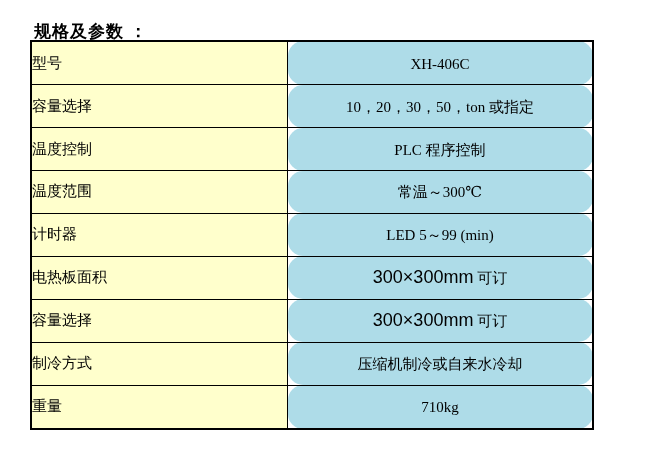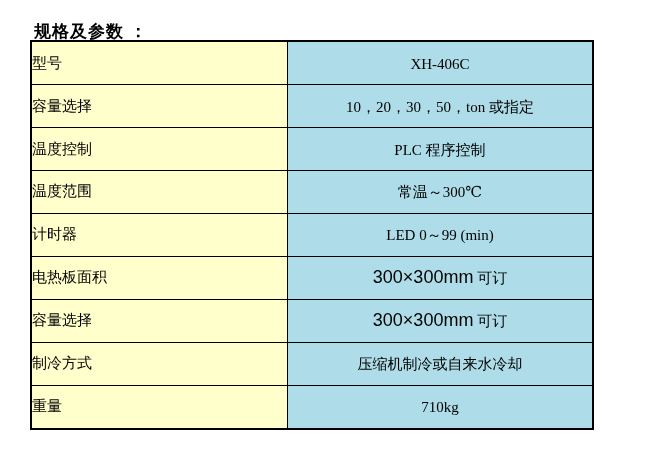--- a/index.html
+++ b/index.html
@@ -47,20 +47,21 @@
     background: var(--label_bg, #ffffcc);
     width: 255px;
     padding-left: 8px;
     text-align: left;
     vertical-align: middle;
   }
   td.value-cell {
     background: var(--value_bg, #aedce8);
     text-align: center;
     vertical-align: middle;
+    border-radius: 15px;
   }
   td.value-cell .sans {
     font-family: "Liberation Sans", "DejaVu Sans", sans-serif;
     font-size: 18px;
   }
 </style>
 </head>
 <body>
 
 <div class="page">
@@ -79,21 +80,21 @@
       <tr>
         <td class="label-cell">温度控制</td>
         <td class="value-cell"><span>PLC 程序控制</span><span class="sans"></span><span></span></td>
       </tr>
       <tr>
         <td class="label-cell">温度范围</td>
         <td class="value-cell"><span>常温～300℃</span><span class="sans"></span><span></span></td>
       </tr>
       <tr>
         <td class="label-cell">计时器</td>
-        <td class="value-cell"><span>LED 0～99 (min)</span><span class="sans"></span><span></span></td>
+        <td class="value-cell"><span>LED 5～99 (min)</span><span class="sans"></span><span></span></td>
       </tr>
       <tr>
         <td class="label-cell">电热板面积</td>
         <td class="value-cell"><span></span><span class="sans">300×300mm</span><span> 可订</span></td>
       </tr>
       <tr>
         <td class="label-cell">容量选择</td>
         <td class="value-cell"><span></span><span class="sans">300×300mm</span><span> 可订</span></td>
       </tr>
       <tr>

